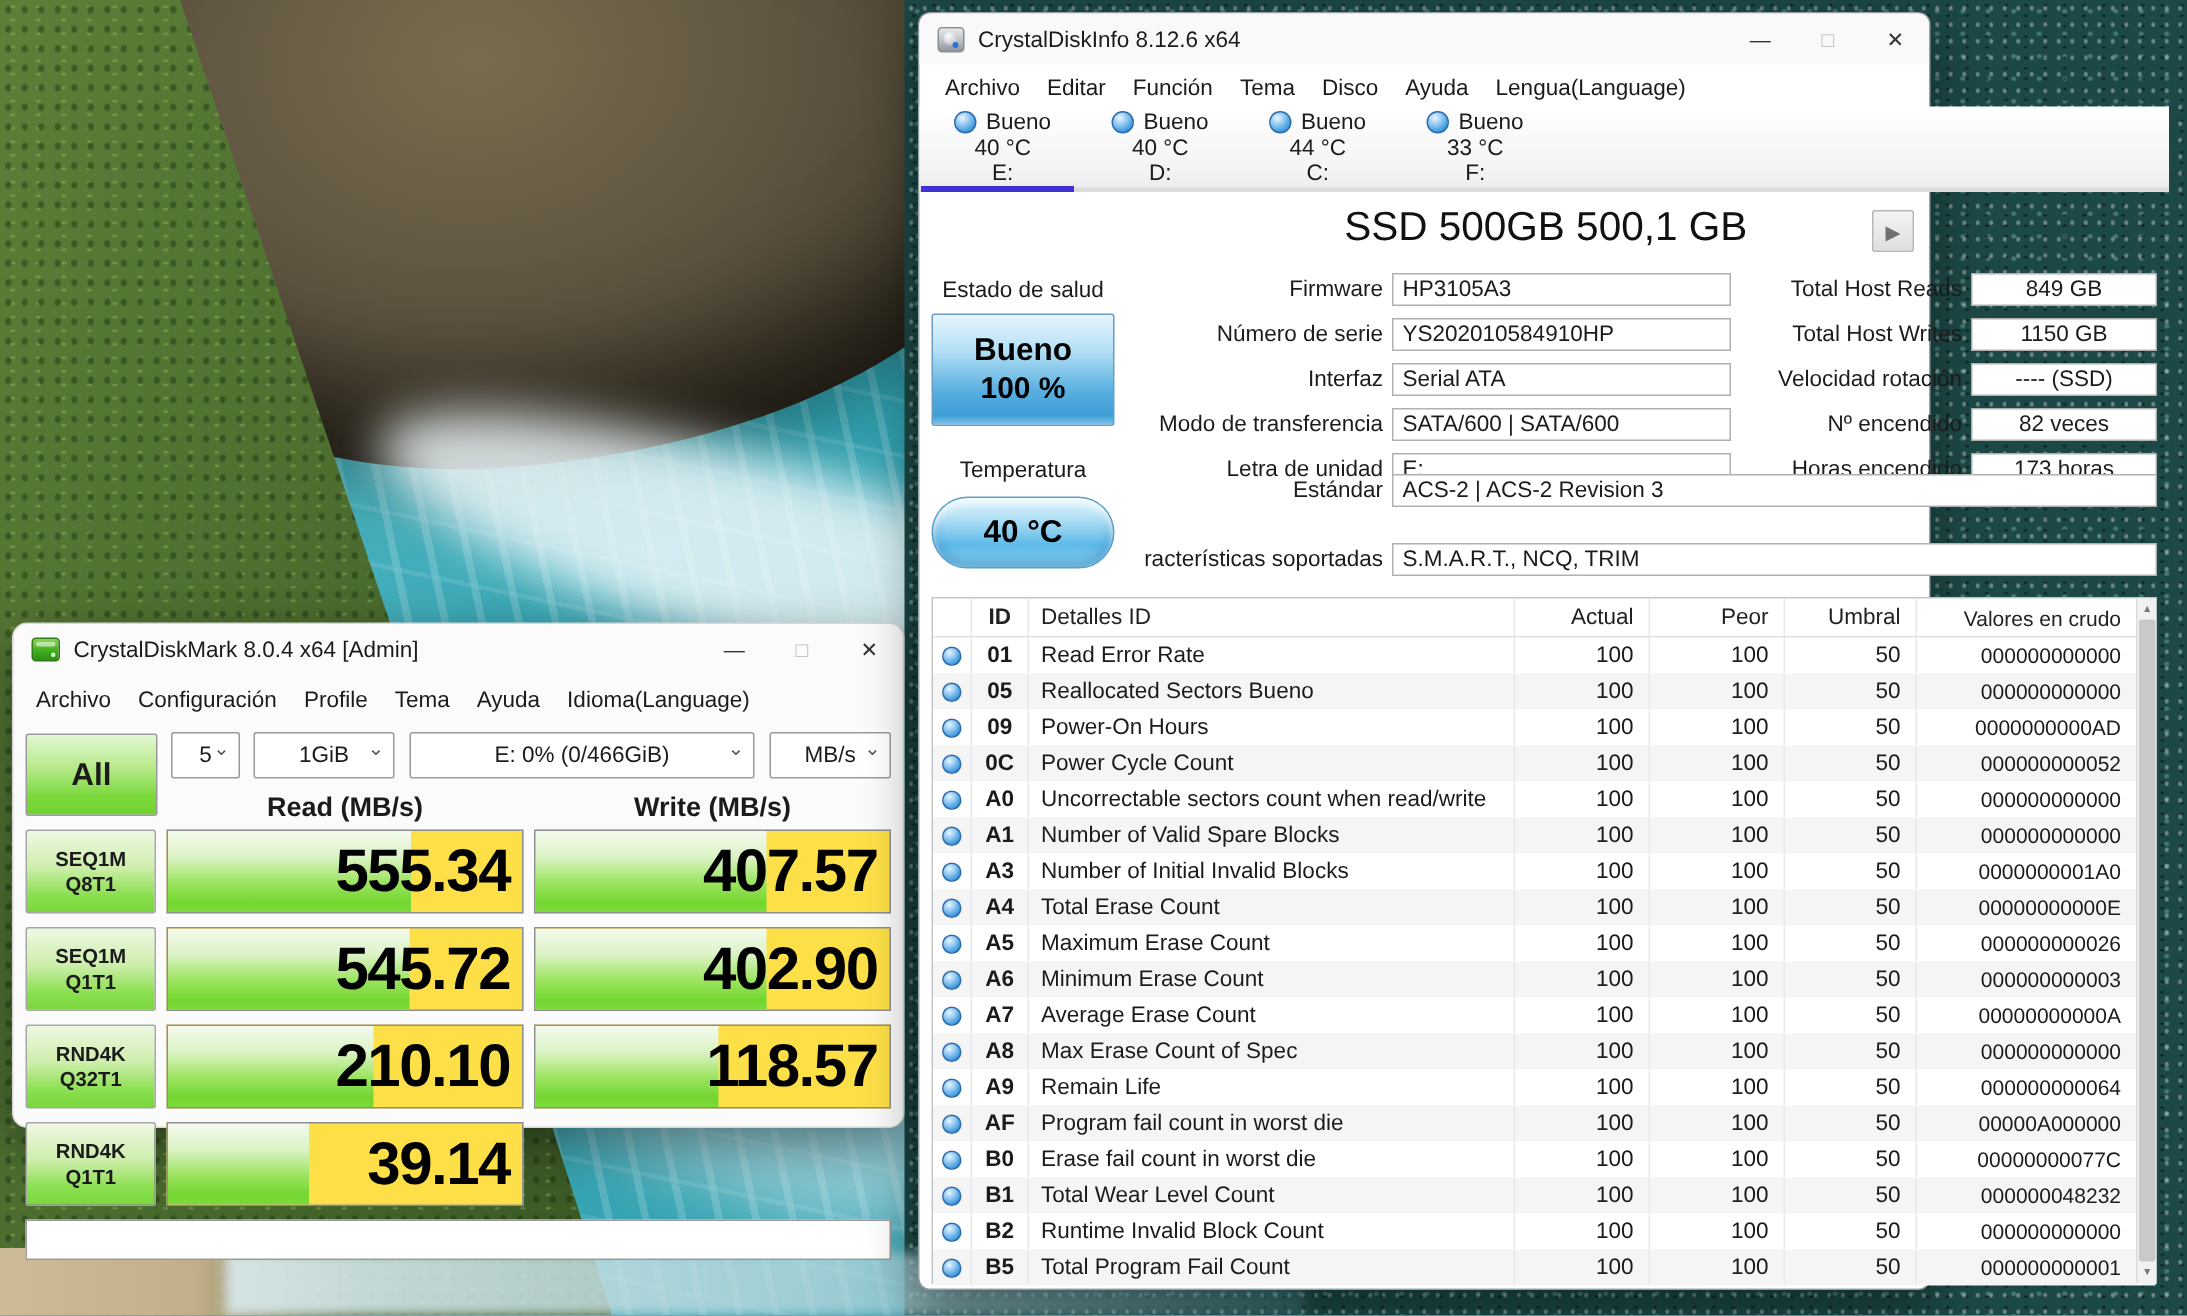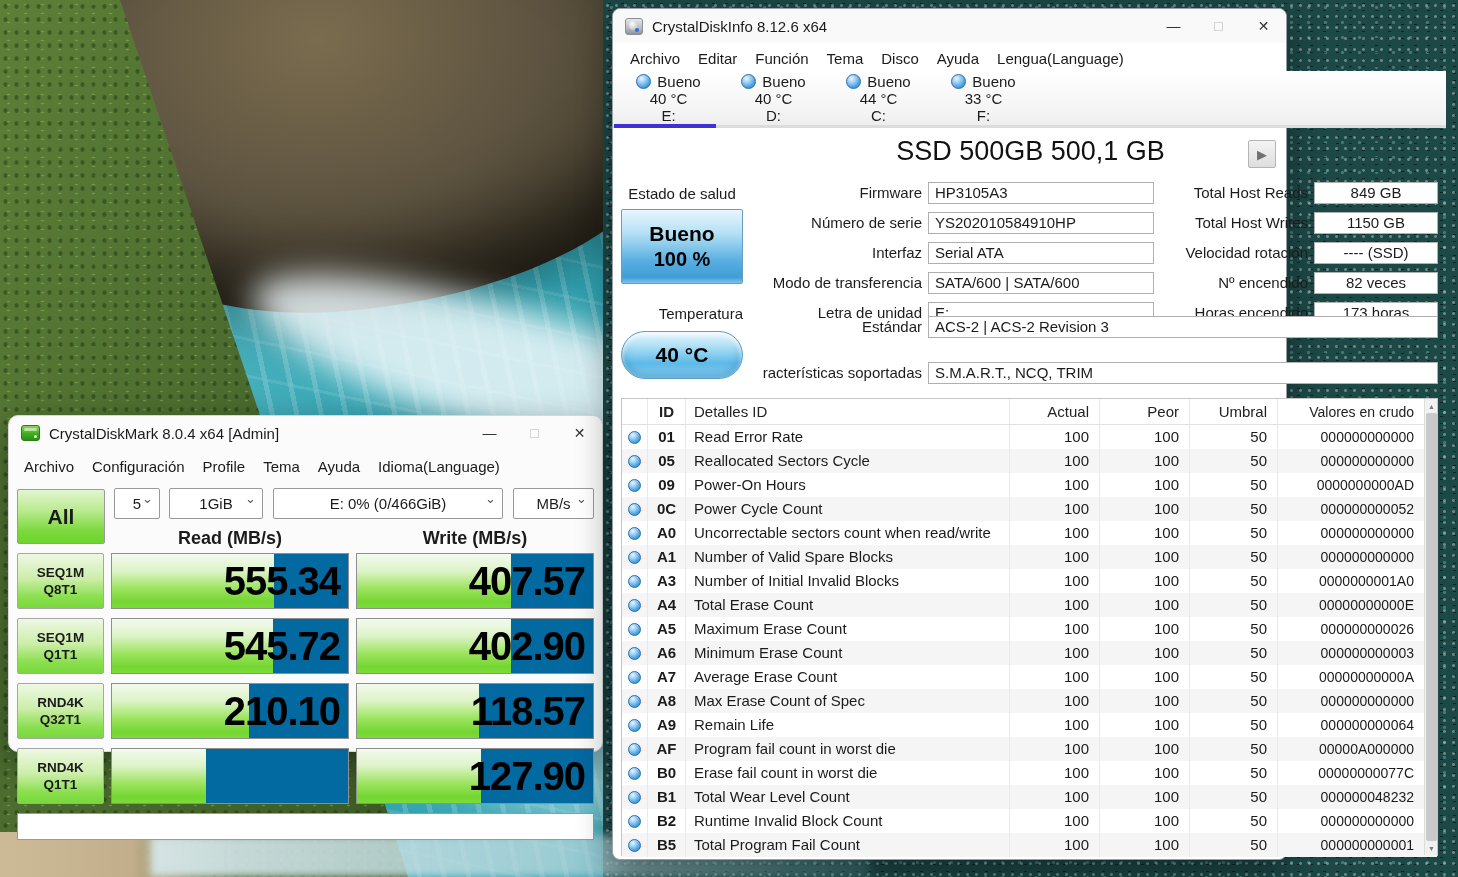--- a/index.html
+++ b/index.html
@@ -67,21 +67,21 @@
   .dd .chev { position:absolute; right:6px; top:2px; font-size:13px; color:#555; }
   .dd0 { left:105px; width:46px; } .dd1 { left:160px; width:94px; }
   .dd2 { left:264px; width:230px; } .dd3 { left:504px; width:81px; }
   .col-head { position:absolute; top:112px; width:238px; text-align:center; font-weight:bold; font-size:18px; }
   .ch-read { left:102px; } .ch-write { left:347px; }
   .cdm-row { position:absolute; left:0; top:0; width:595px; height:56px; }
   .lbl-cell { position:absolute; left:8px; width:87px; height:56px; border:1px solid #a6a6a6; border-radius:2px;
     display:flex; flex-direction:column; align-items:center; justify-content:center; line-height:17px;
     font-weight:bold; font-size:13.5px;
     background:linear-gradient(180deg,#eef8e3 0%,#cdeeab 45%,#8adf4e 80%,#79d83c 100%); }
-  .res-cell { position:absolute; width:238px; height:56px; border:1px solid #8f8f8f; background:#0369a1; overflow:hidden; }
+  .res-cell { position:absolute; width:238px; height:56px; border:1px solid #8f8f8f; background:#fde047; overflow:hidden; }
   .res-read { left:102px; } .res-write { left:347px; }
   .fill { position:absolute; left:0; top:0; bottom:0;
     background:linear-gradient(180deg,#f3faee 0%,#dcf3c6 32%,#9ce45f 64%,#74d631 88%,#7cdb3b 100%); }
   .res-val { position:absolute; right:8px; top:0; height:54px; line-height:54px; font-weight:bold; font-size:40px;
     letter-spacing:-1px; color:#000; }
   .cdm-bottom { position:absolute; left:8px; top:397px; width:577px; height:27px; border:1px solid #9a9a9a; background:#fff; }
 
   
   .cdi { left:612px; top:8px; width:675px; height:852px; border-radius:8px; border:1px solid #98a0a5; background:#fff; }
   .cdi .titlebar { background:#f9f9f9; border-radius:8px 8px 0 0; }
@@ -238,24 +238,21 @@
             <span class="res-val">118.57</span>
           </div>
         </div>
         <div class="cdm-row" style="top: 332px;">
           <div class="lbl-cell">
             <span>RND4K</span>
             <span>Q1T1</span>
           </div>
           <div class="res-cell res-read">
             <div class="fill" style="width: 39.8%;"></div>
-          </div>
-          <div class="res-cell res-write">
-            <div class="fill" style="width: 52.7%;"></div>
-            <span class="res-val">127.90</span>
+            <span class="res-val">39.14</span>
           </div>
         </div>
       </div>
     <div class="cdm-bottom"></div>
   </div>
 
   <div class="abs win cdi">
     <div class="titlebar">
       <span class="cdi-appicon"></span>
       <span>CrystalDiskInfo 8.12.6 x64</span>
@@ -315,21 +312,21 @@
     <div class="disk-title">SSD 500GB 500,1 GB</div>
     <div class="play-btn">
       <span>▶</span>
     </div>
 
     <div class="side-label" style="top:176px;">Estado de salud</div>
     <div class="health-btn">
       <span class="h1">Bueno</span>
       <span class="h2">100 %</span>
     </div>
-    <div class="side-label" style="top:296px;text-align:right;">Temperatura</div>
+    <div class="side-label" style="top:296px;">Temperatura</div>
     <div class="temp-pill">40 °C</div>
 
     <div id="cdi-fields">
         <div class="field f-center" style="top: 173px;">
           <span class="lbl">Firmware</span>
           <div class="box">HP3105A3</div>
         </div>
         <div class="field f-center" style="top: 203px;">
           <span class="lbl">Número de serie</span>
           <div class="box">YS202010584910HP</div>
@@ -396,21 +393,21 @@
             <div class="tc c-num">100</div>
             <div class="tc c-num">100</div>
             <div class="tc c-num">50</div>
             <div class="tc c-raw">000000000000</div>
           </div>
           <div class="trow alt">
             <div class="tc c-icon">
               <span class="orb orb-s"></span>
             </div>
             <div class="tc c-id">05</div>
-            <div class="tc c-name">Reallocated Sectors Cycle</div>
+            <div class="tc c-name">Reallocated Sectors Bueno</div>
             <div class="tc c-num">100</div>
             <div class="tc c-num">100</div>
             <div class="tc c-num">50</div>
             <div class="tc c-raw">000000000000</div>
           </div>
           <div class="trow">
             <div class="tc c-icon">
               <span class="orb orb-s"></span>
             </div>
             <div class="tc c-id">09</div>

